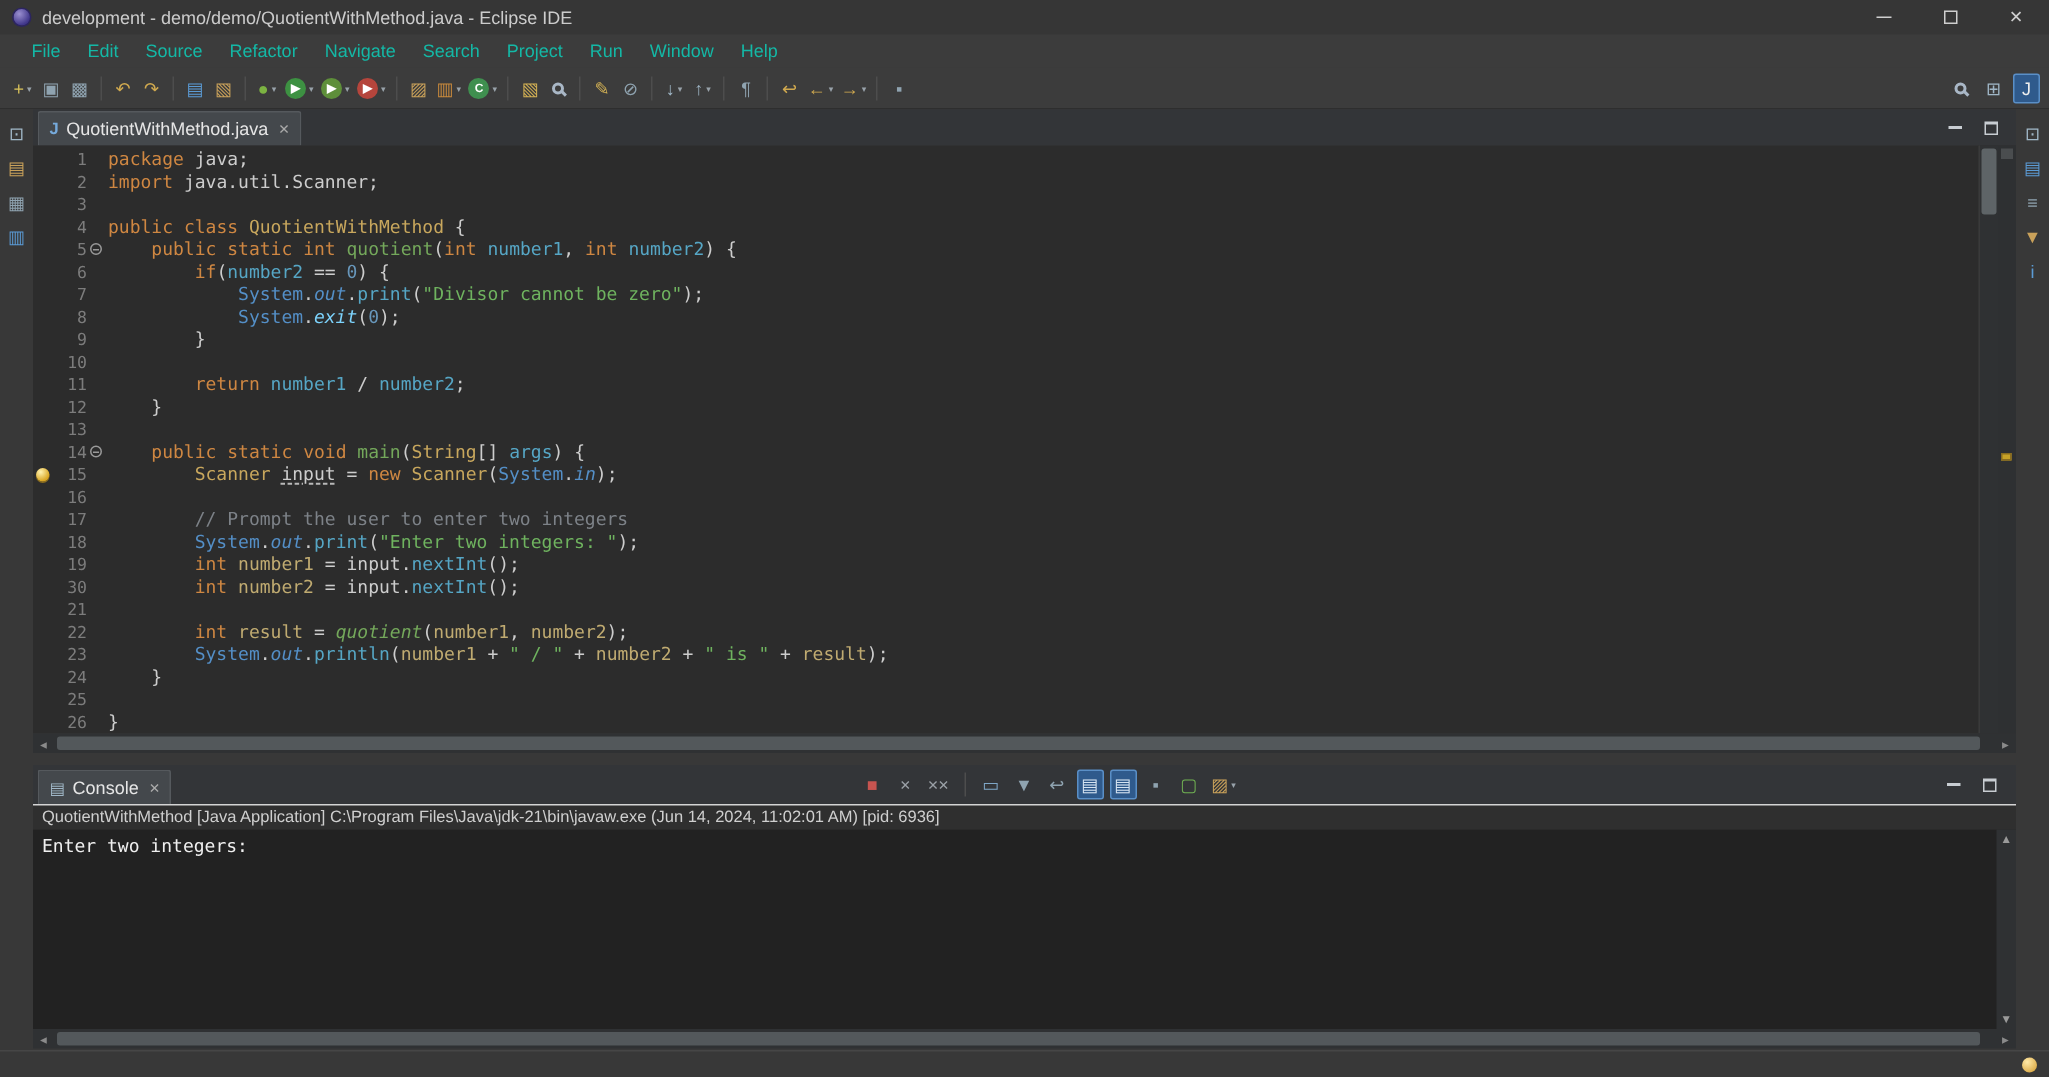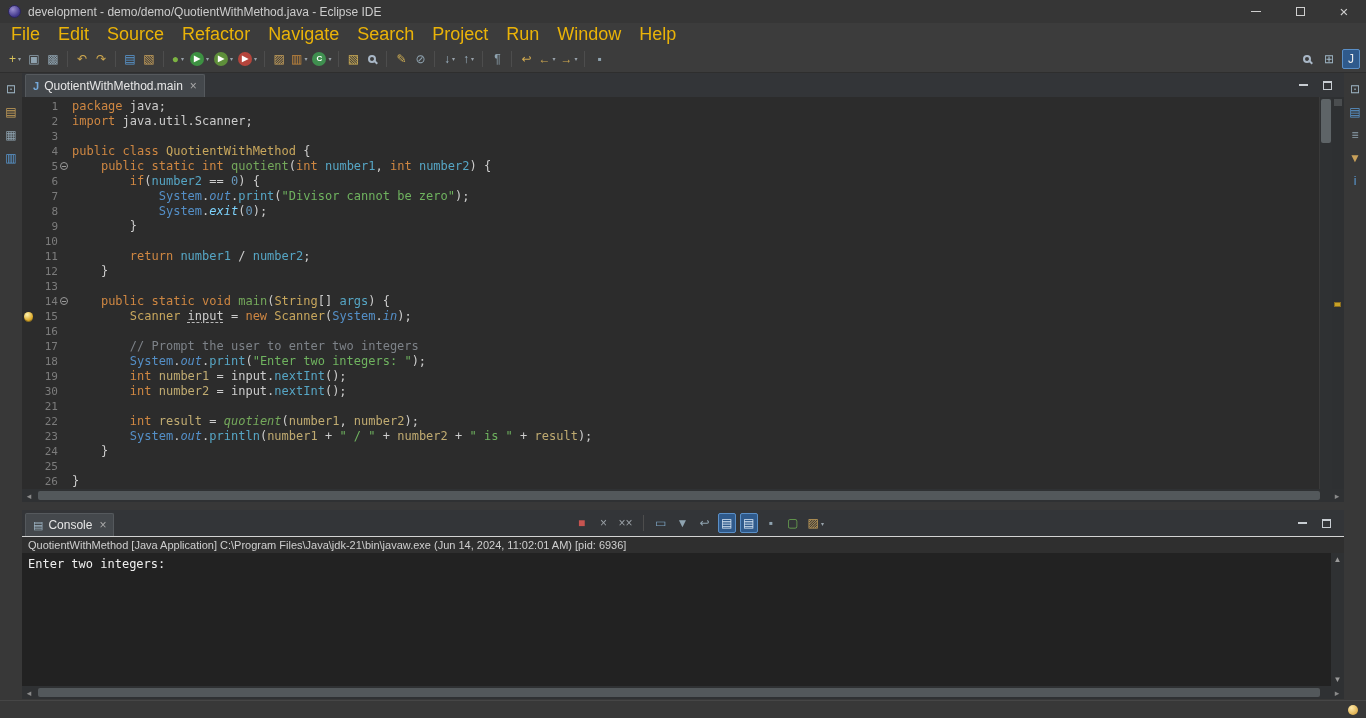--- a/index.html
+++ b/index.html
@@ -14,21 +14,21 @@
           background:radial-gradient(circle at 35% 30%, #9A8FD0, #41378B 70%);
           border:1px solid #2C2560; flex:0 0 auto; }
   .winbtns { margin-left:auto; display:flex; height:100%; }
   .wbtn { width:44px; display:flex; align-items:center; justify-content:center; color:#CFCFCF; }
   .w-min { width:10px; height:1px; background:#CFCFCF; }
   .w-restore { width:9px; height:9px; border:1px solid #CFCFCF; }
   .w-close { font-size:15px; line-height:1; }
 
   
   .menubar { height:22px; background:#3C3C3C; display:flex; align-items:center;
-             font-size:18px; color:#eab308; padding-left:2px; flex:0 0 auto; }
+             font-size:12px; color:#14b8a6; padding-left:12px; flex:0 0 auto; }
   .menu-item { padding:2px 9px; border-radius:2px; }
 
   
   .toolbar { height:28px; background:#3C3C3C; display:flex; align-items:center;
              padding:0 6px; border-bottom:1px solid #2E2E2E; flex:0 0 auto; }
   .tbgroup { display:flex; align-items:center; gap:1px; }
   .tbgroup.right { margin-left:auto; gap:4px; }
   .tbi { height:20px; min-width:18px; padding:0 2px; display:inline-flex;
          align-items:center; justify-content:center; border-radius:2px; }
   .gl { font-size:12px; line-height:1; }
@@ -278,21 +278,21 @@
         <span class="tbi">
           <span class="gl" style="color: rgb(91, 155, 213);">▥</span>
         </span>
       </div>
 
     <div class="center">
 
       <div class="tabbar">
         <div class="etab">
           <span class="jicon">J</span>
-          <span class="tlabel">QuotientWithMethod.main</span>
+          <span class="tlabel">QuotientWithMethod.java</span>
           <span class="tclose">×</span>
         </div>
         <div class="viewctl">
           <span class="tbi">
               <span class="minbar"></span>
             </span>
           <span class="tbi">
               <span class="maxbox"></span>
             </span>
         </div>

